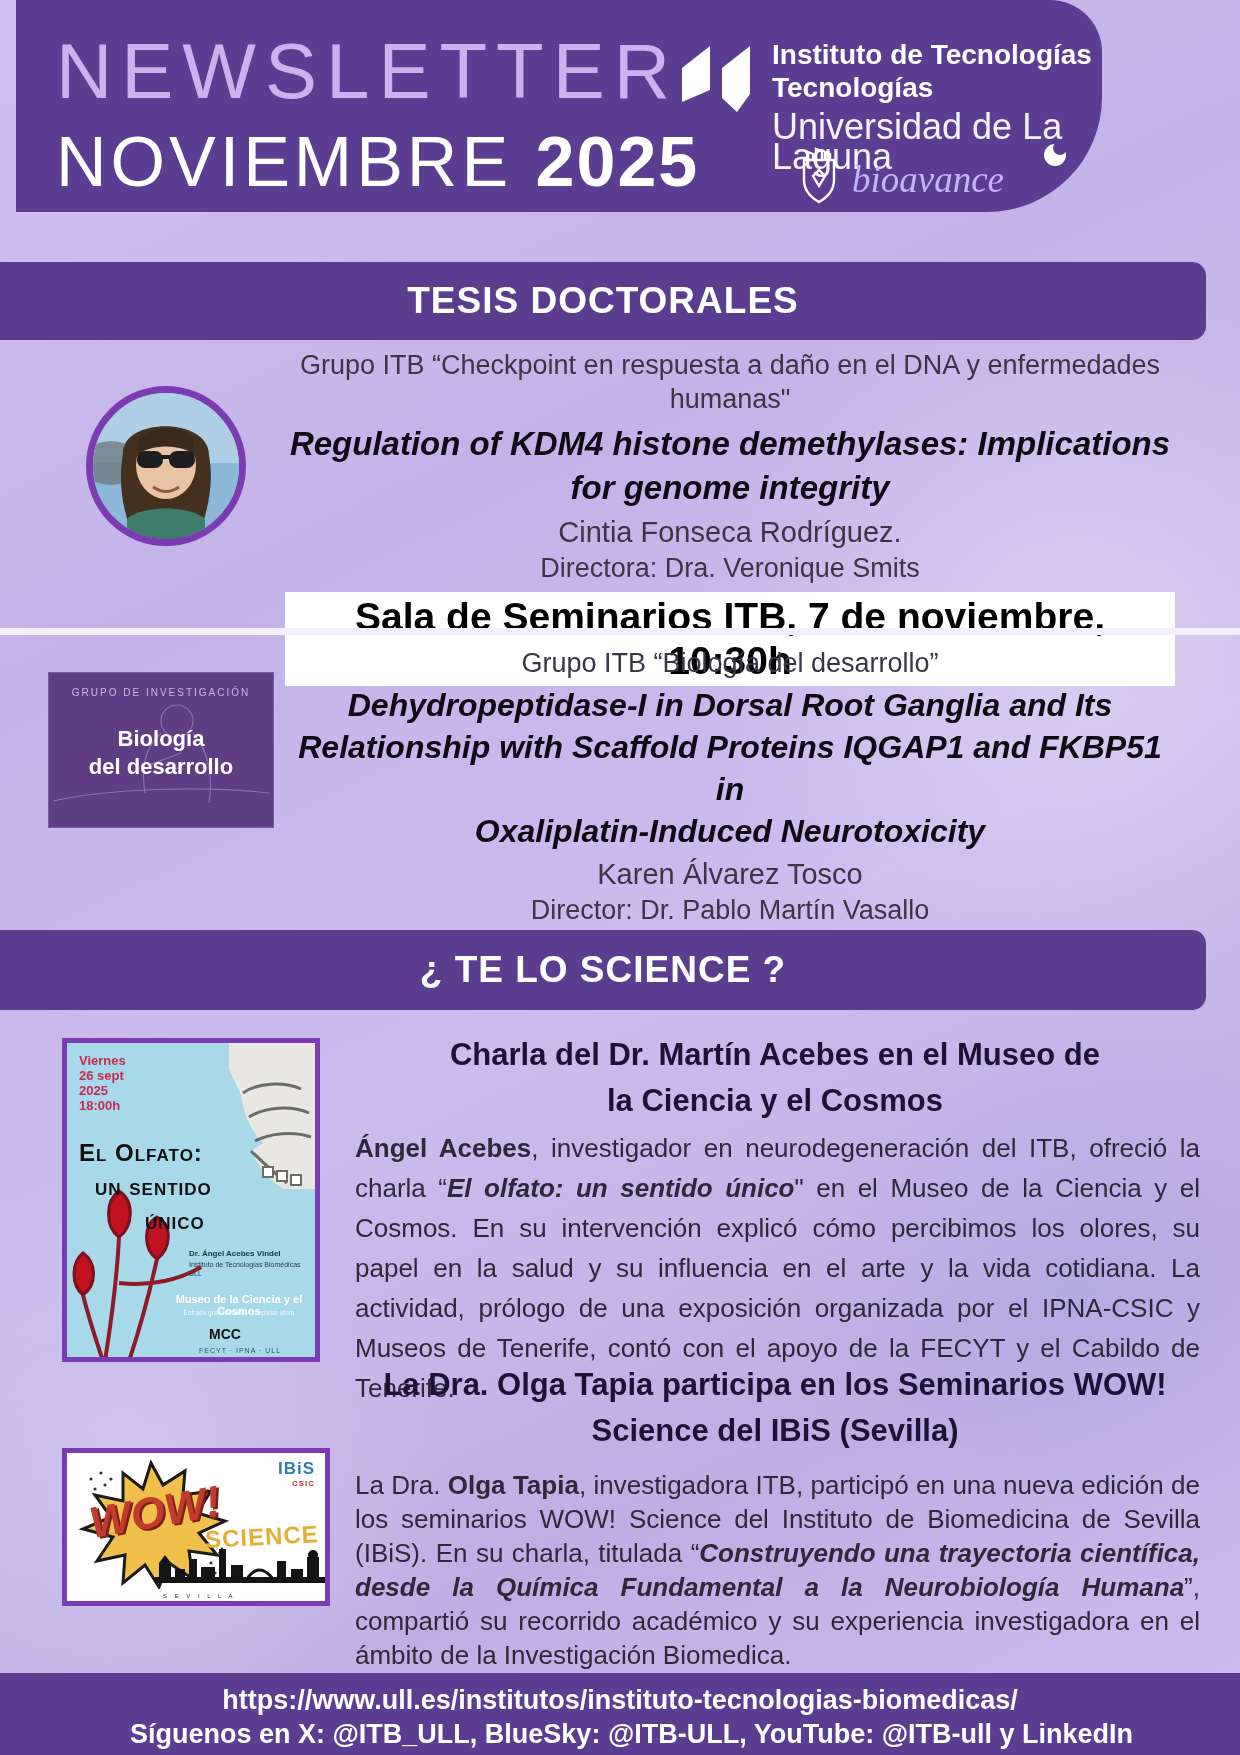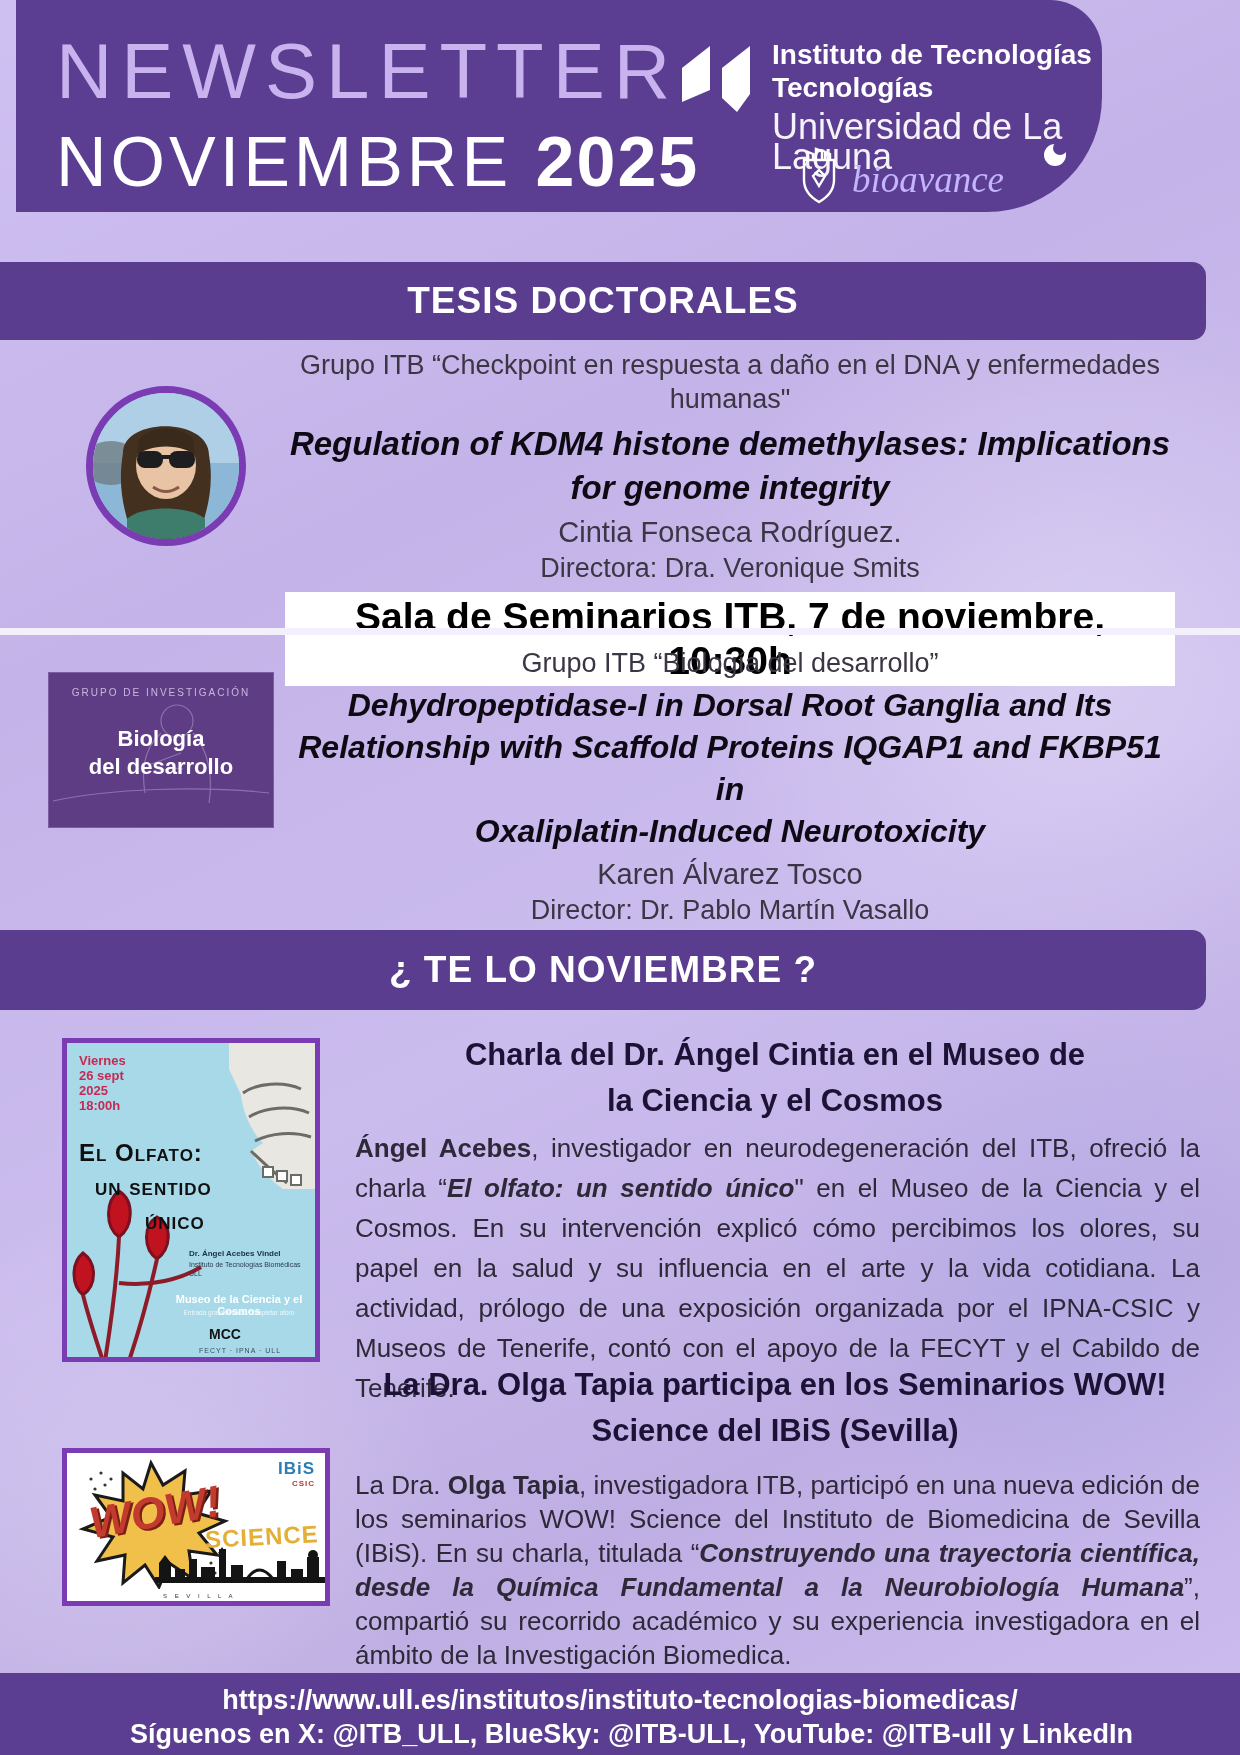--- a/index.html
+++ b/index.html
@@ -197,21 +197,21 @@
   <div class="sec-text s2">
     <div class="group-line">Grupo ITB “Biología del desarrollo”</div>
     <div class="thesis-title">Dehydropeptidase-I in Dorsal Root Ganglia and Its
 Relationship with Scaffold Proteins IQGAP1 and FKBP51 in
 Oxaliplatin-Induced Neurotoxicity</div>
     <div class="author">Karen Álvarez Tosco</div>
     <div class="supervisor">Director: Dr. Pablo Martín Vasallo</div>
     <div><span class="venue">Aula de Grados de la Facultad de Medicina, 21 de noviembre, 12:00h</span></div>
   </div>
 
-  <div class="banner b2">¿ TE LO NOVIEMBRE ?</div>
+  <div class="banner b2">¿ TE LO SCIENCE ?</div>
 
   <div class="poster">
     <svg class="nose" width="120" height="160" viewBox="0 0 120 160">
       <path d="M30 0 H120 V150 L84 150 C70 140 60 128 52 112 L64 104 C52 92 44 74 42 56 L30 30 Z" fill="#e9e7e2"></path>
       <g fill="none" stroke="#6b6b68" stroke-width="3">
         <path d="M44 54 C58 44 84 42 102 50"></path>
         <path d="M50 78 C66 68 92 66 110 74"></path>
         <path d="M56 102 C72 94 94 92 112 98"></path>
         <path d="M52 112 C64 124 78 136 88 144"></path>
       </g>
@@ -238,21 +238,21 @@
     <div class="t2">un sentido</div>
     <div class="t3">único</div>
     <div class="spk">Dr. Ángel Acebes Vindel</div>
     <div class="spk-org" style="white-space:pre-line;">Instituto de Tecnologías Biomédicas
 ULL</div>
     <div class="venue-t">Museo de la Ciencia y el Cosmos</div>
     <div class="venue-s">Entrada gratuita hasta completar aforo</div>
     <div class="mcc">MCC</div>
     <div class="partners">FECYT · IPNA · ULL</div>
   </div>
-  <div class="m-heading h1">Charla del Dr. Ángel Cintia en el Museo de
+  <div class="m-heading h1">Charla del Dr. Martín Acebes en el Museo de
 la Ciencia y el Cosmos</div>
   <div class="para p1"><span class="b">Ángel Acebes</span><span>, investigador en neurodegeneración del ITB, ofreció la charla “</span><span class="b i">El olfato: un sentido único</span><span>" en el Museo de la Ciencia y el Cosmos. En su intervención explicó cómo percibimos los olores, su papel en la salud y su influencia en el arte y la vida cotidiana. La actividad, prólogo de una exposición organizada por el IPNA-CSIC y Museos de Tenerife, contó con el apoyo de la FECYT y el Cabildo de Tenerife.</span></div>
 
   <div class="m-heading h2">La Dra. Olga Tapia participa en  los Seminarios WOW!
 Science del IBiS (Sevilla)</div>
   <div class="wow">
     <svg style="left:4px;top:6px;" width="160" height="130" viewBox="0 0 160 130">
       <path fill="#f0c04a" stroke="#1a1a1a" stroke-width="3" d="M80 4 L92 26 L114 12 L112 36 L140 32 L126 54 L154 62 L128 74 L146 96 L118 92 L122 120 L98 104 L88 128 L74 106 L52 124 L54 96 L26 102 L42 78 L12 70 L40 58 L24 36 L52 42 L52 14 L72 30 Z"></path>
       <g fill="#333">
         <circle cx="20" cy="20" r="1.6"></circle>

